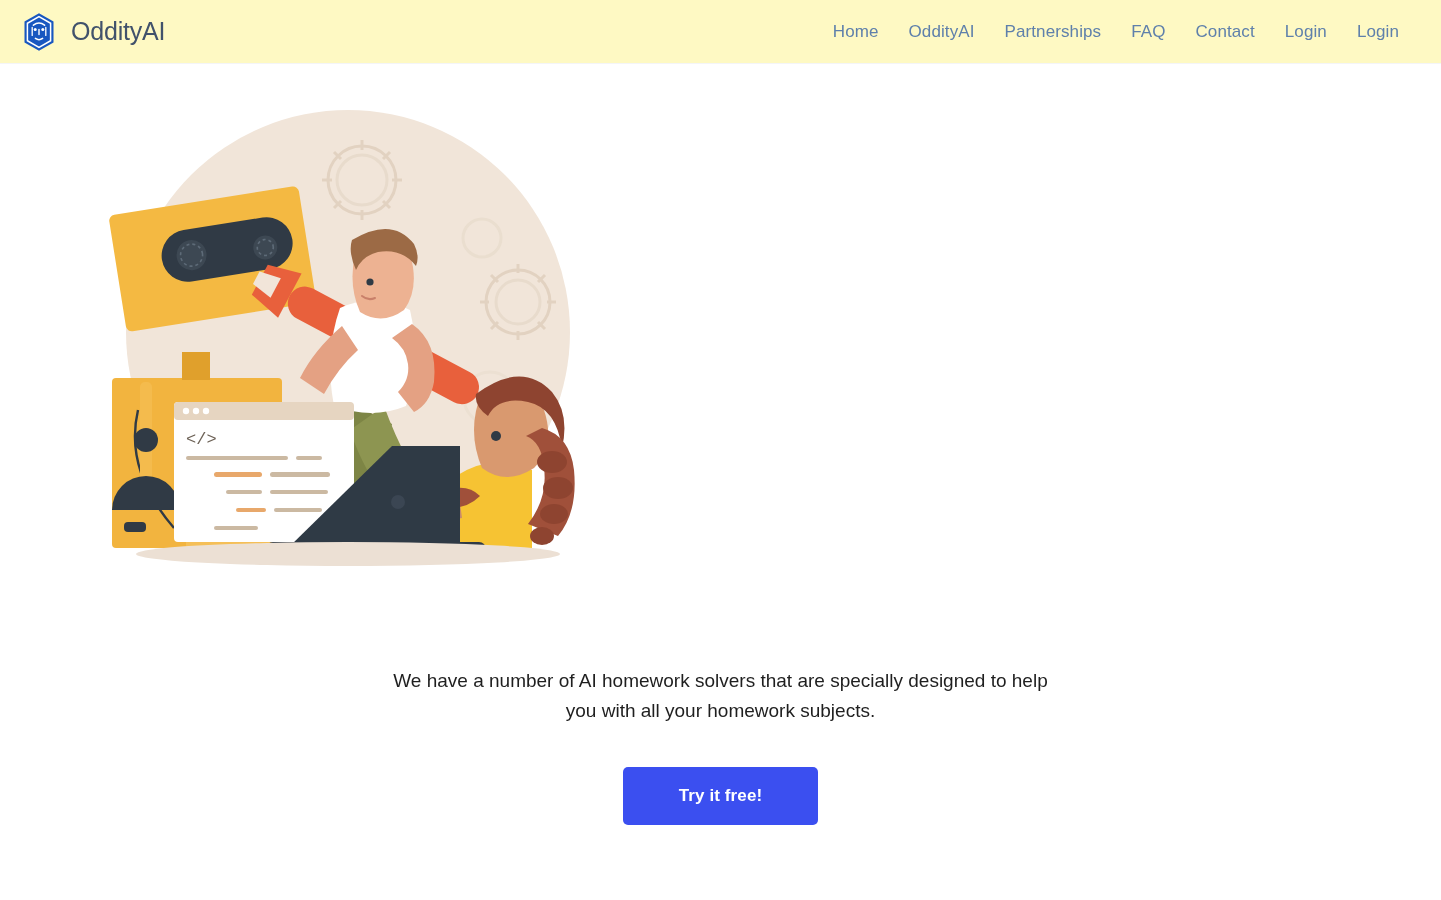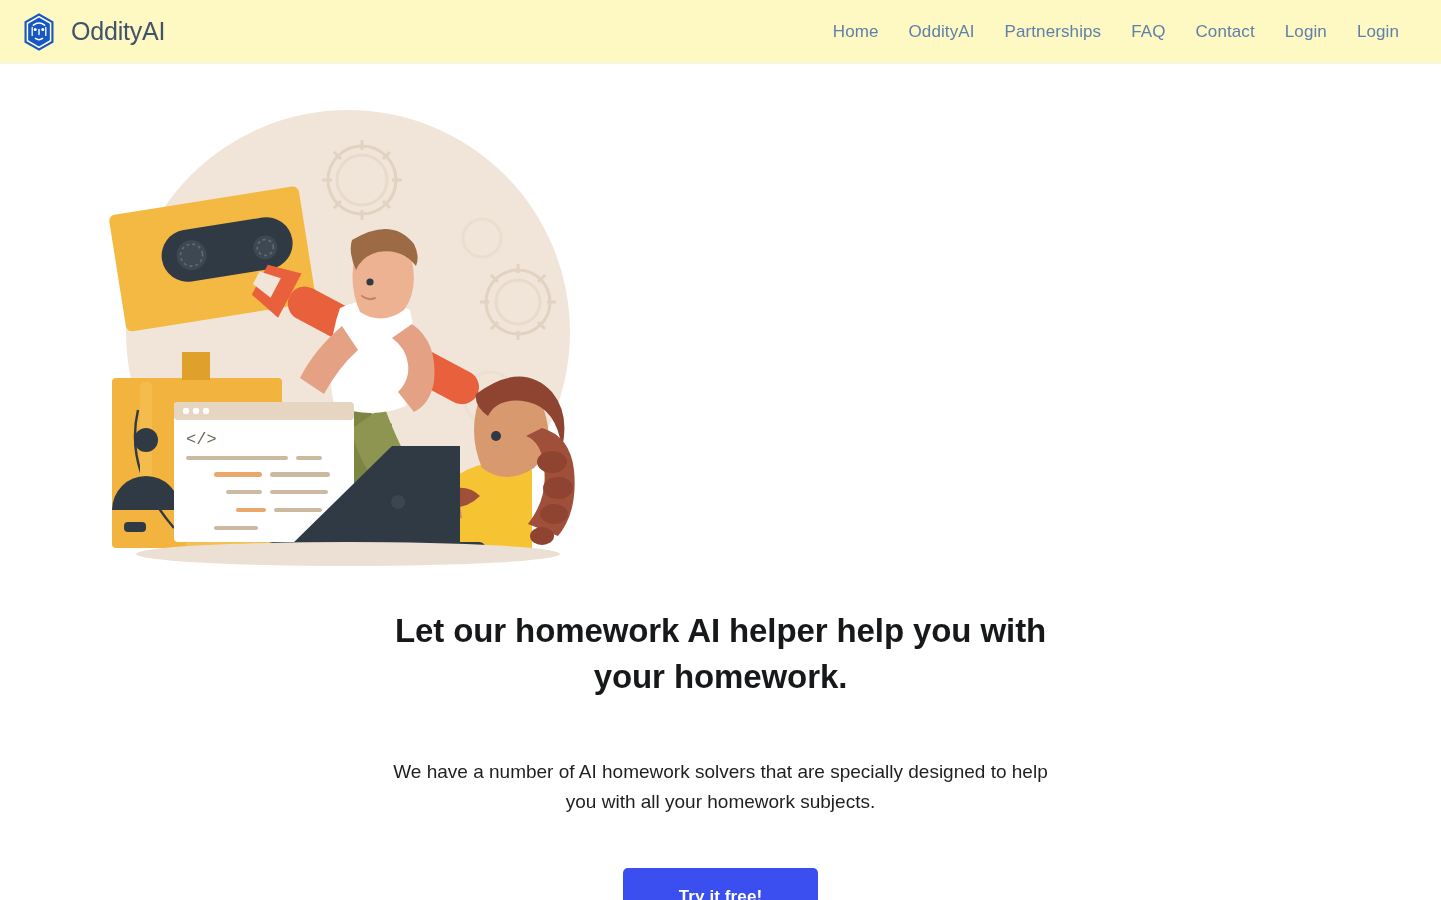--- a/index.html
+++ b/index.html
@@ -96,21 +96,21 @@
   .promo-title {
     font-size: 33px;
     font-weight: bold;
     line-height: 1.38;
     color: #17181a;
     max-width: 720px;
     margin: 0 auto;
     letter-spacing: -0.1px;
   }
   .promo-text {
-    margin: 58px auto 16px;
+    margin: 58px auto 6px;
     font-size: 19px;
     line-height: 1.6;
     color: #1f1f1f;
     max-width: 680px;
   }
   .cta-button {
     display: inline-block;
     margin-top: 34px;
     background: #3b4ff0;
     color: #ffffff;
@@ -311,16 +311,15 @@
       <ellipse cx="258" cy="444" rx="212" ry="12" fill="#ece0d4"></ellipse>
     </svg>
   </div>
 
   <div class="hero-copy">
   </div>
 
 </section>
 
 <section class="promo">
-  <h2 class="promo-title">Let our homework AI helper help you with your homework.</h2>
   <p class="promo-text">We have a number of AI homework solvers that are specially designed to help you with all your homework subjects.</p>
   <button class="cta-button">Try it free!</button>
 </section>
 
 </body></html>

